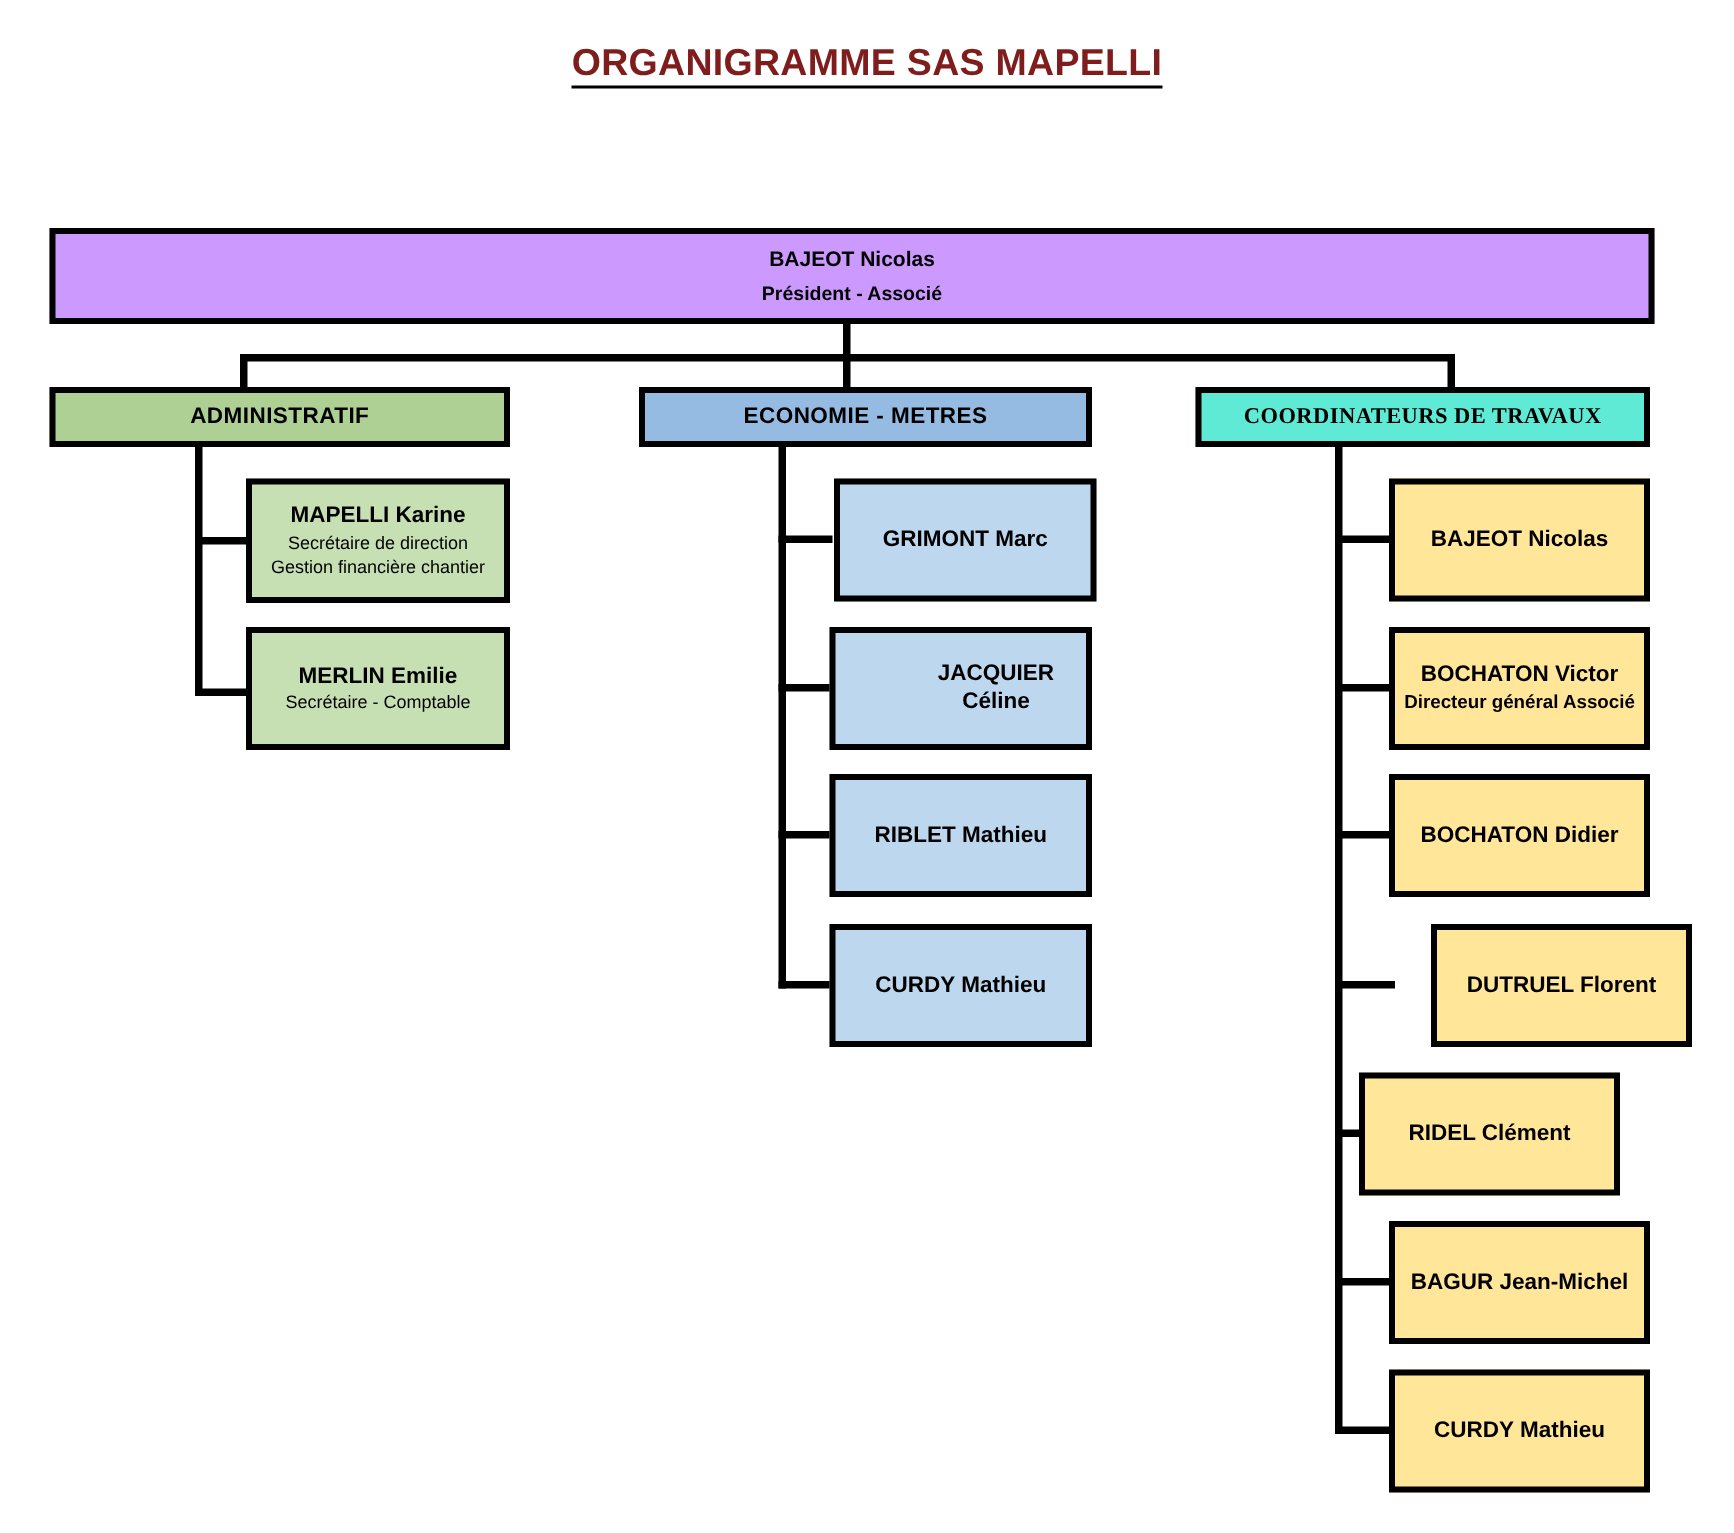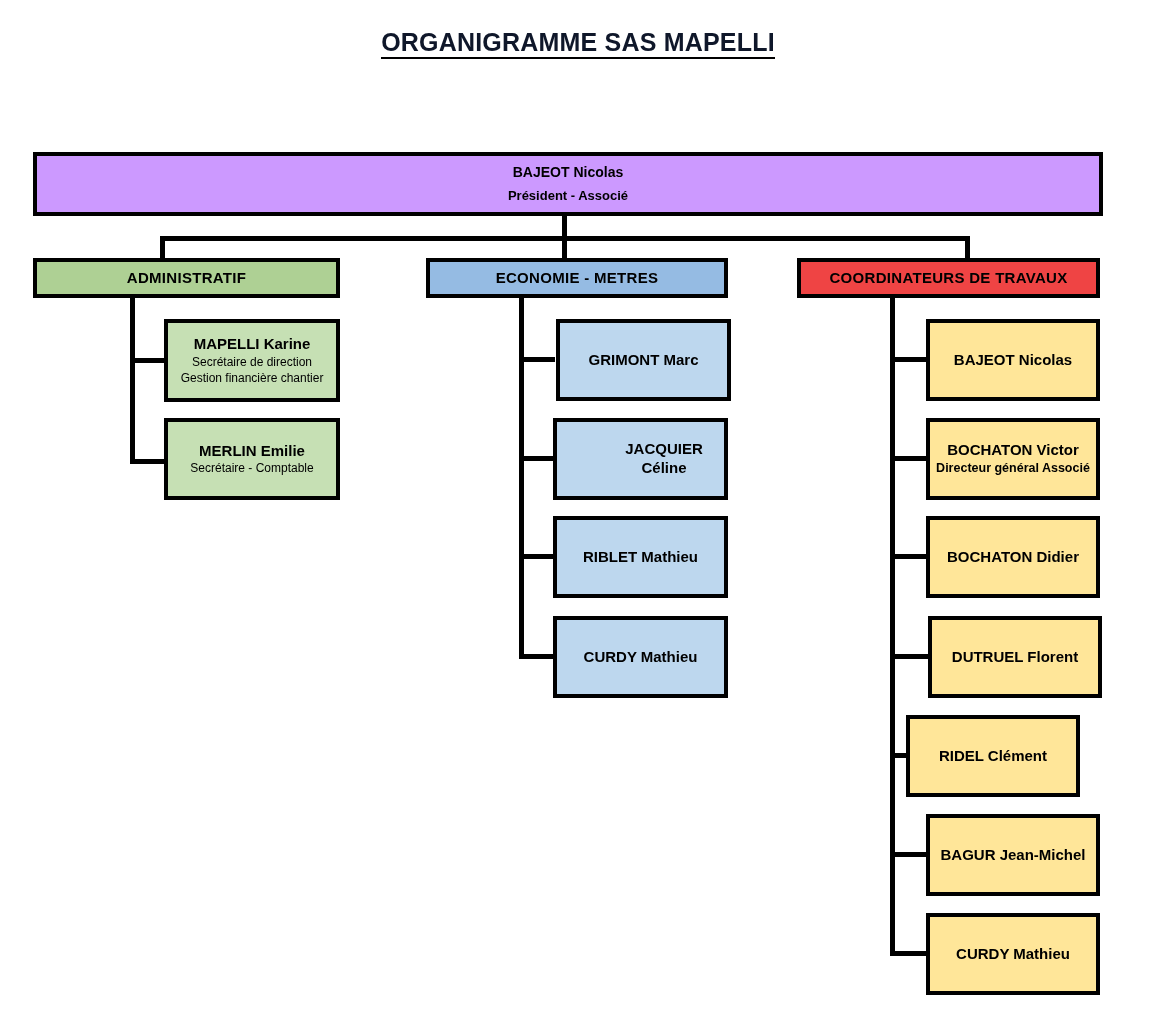--- a/index.html
+++ b/index.html
@@ -26,21 +26,21 @@
   
   .chart-title {
     position: absolute;
     left: 0;
     top: 28px;
     width: 1156px;
     text-align: center;
     font-size: 25px;
     font-weight: bold;
     letter-spacing: 0.2px;
-    color: #0f172a;
+    color: #7f1d1d;
   }
   .chart-title span {
     border-bottom: 2px solid #000000;
     padding-bottom: 1px;
   }
 
   
   .lines {
     position: absolute;
     left: 0; top: 0;
@@ -155,35 +155,35 @@
   <div class="node leaf" style="left:553px; top:418px; width:175px; height:82px; background:#BDD7EE;padding-left:47px;">
     <div class="name">JACQUIER Céline</div>
   </div>
   <div class="node leaf" style="left:553px; top:516px; width:175px; height:82px; background:#BDD7EE;">
     <div class="name">RIBLET Mathieu</div>
   </div>
   <div class="node leaf" style="left:553px; top:616px; width:175px; height:82px; background:#BDD7EE;">
     <div class="name">CURDY Mathieu</div>
   </div>
 
-  <div class="node dept" style="left:797px; top:258px; width:303px; height:40px; background:#ef4444;">
+  <div class="node dept" style="left:797px; top:258px; width:303px; height:40px; background:#5eead4;font-family:Liberation Serif, serif;">
     <div class="name">COORDINATEURS DE TRAVAUX</div>
   </div>
 
   <div class="node leaf" style="left:926px; top:319px; width:174px; height:82px; background:#FFE699;">
     <div class="name">BAJEOT Nicolas</div>
   </div>
   <div class="node leaf" style="left:926px; top:418px; width:174px; height:82px; background:#FFE699;">
     <div class="name">BOCHATON Victor</div>
     <div class="sub">Directeur général Associé</div>
   </div>
   <div class="node leaf" style="left:926px; top:516px; width:174px; height:82px; background:#FFE699;">
     <div class="name">BOCHATON Didier</div>
   </div>
-  <div class="node leaf" style="left:928px; top:616px; width:174px; height:82px; background:#FFE699;">
+  <div class="node leaf" style="left:954px; top:616px; width:174px; height:82px; background:#FFE699;">
     <div class="name">DUTRUEL Florent</div>
   </div>
   <div class="node leaf" style="left:906px; top:715px; width:174px; height:82px; background:#FFE699;">
     <div class="name">RIDEL Clément</div>
   </div>
   <div class="node leaf" style="left:926px; top:814px; width:174px; height:82px; background:#FFE699;">
     <div class="name">BAGUR Jean-Michel</div>
   </div>
   <div class="node leaf" style="left:926px; top:913px; width:174px; height:82px; background:#FFE699;">
     <div class="name">CURDY Mathieu</div>

